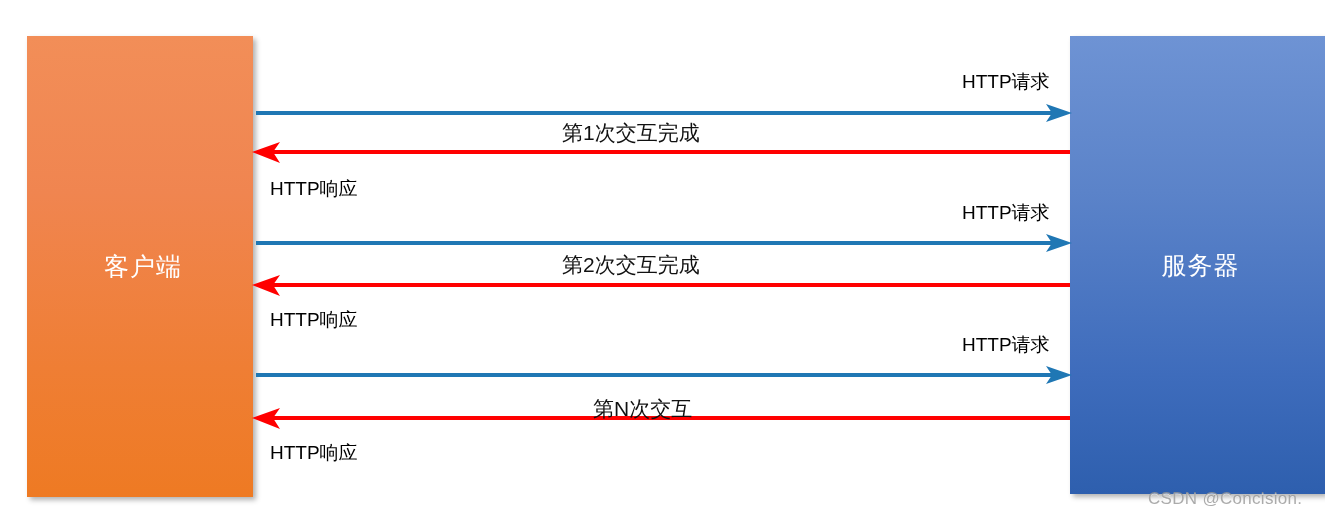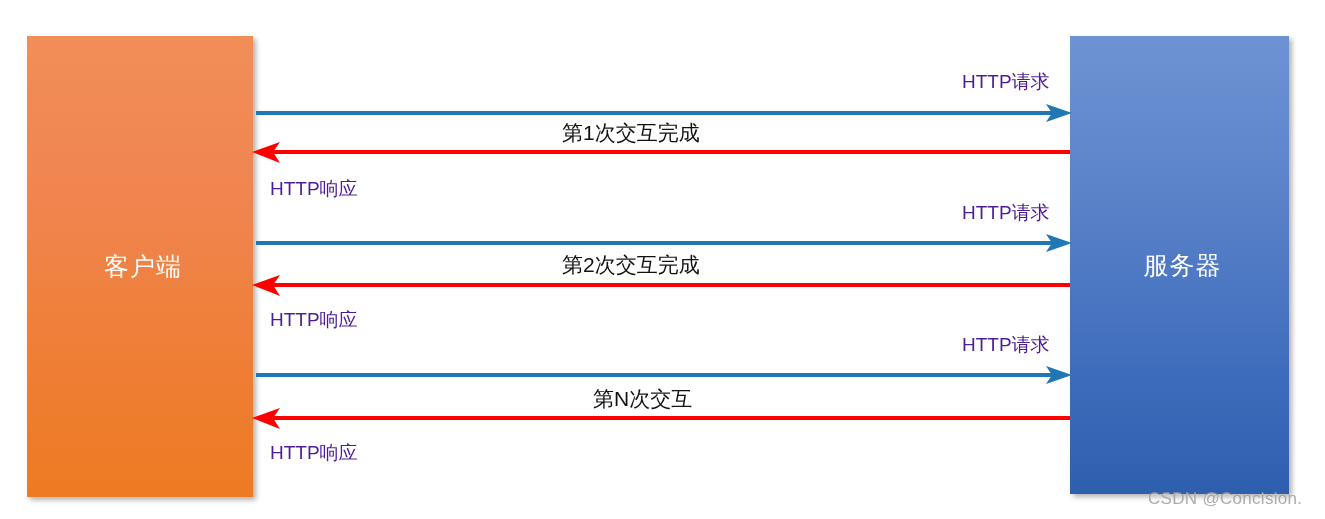--- a/index.html
+++ b/index.html
@@ -34,21 +34,21 @@
   #client-node {
     left: 27px;
     top: 36px;
     width: 226px;
     height: 461px;
     background: linear-gradient(to bottom, #F28E58 0%, #F08550 34%, #EF7E34 72%, #EE7A23 100%);
   }
   #server-node {
     left: 1070px;
     top: 36px;
-    width: 219px;
+    width: 255px;
     height: 458px;
     background: linear-gradient(to bottom, #6E93D4 0%, #5B83C9 34%, #3E6CBC 74%, #2E5FAE 100%);
   }
   .node-label {
     pointer-events: none;
     white-space: nowrap;
     margin-left: 6px;
   }
 
   
@@ -58,21 +58,21 @@
     top: 0;
     width: 1325px;
     height: 519px;
     overflow: visible;
   }
 
   
   .lbl {
     position: absolute;
     white-space: nowrap;
-    color: #4c1d95;
+    color: #000000;
     font-size: 19px;
     line-height: 1;
   }
   .lbl-center {
     font-size: 21px;
     color: #111111;
   }
   .lbl-req {
     font-size: 19px;
   }
@@ -141,18 +141,18 @@
 
   <div class="lbl lbl-req" style="left:962px; top:72px;">HTTP请求</div>
   <div class="lbl lbl-center" style="left:562px; top:122px;">第1次交互完成</div>
   <div class="lbl lbl-resp" style="left:270px; top:179px;">HTTP响应</div>
 
   <div class="lbl lbl-req" style="left:962px; top:203px;">HTTP请求</div>
   <div class="lbl lbl-center" style="left:562px; top:254px;">第2次交互完成</div>
   <div class="lbl lbl-resp" style="left:270px; top:310px;">HTTP响应</div>
 
   <div class="lbl lbl-req" style="left:962px; top:335px;">HTTP请求</div>
-  <div class="lbl lbl-center" style="left:593px; top:388px;">第N次交互</div>
+  <div class="lbl lbl-center" style="left:593px; top:398px;">第N次交互</div>
   <div class="lbl lbl-resp" style="left:270px; top:443px;">HTTP响应</div>
 
   <div id="watermark">CSDN @Concision.</div>
 
 </div>
 
 </body></html>

